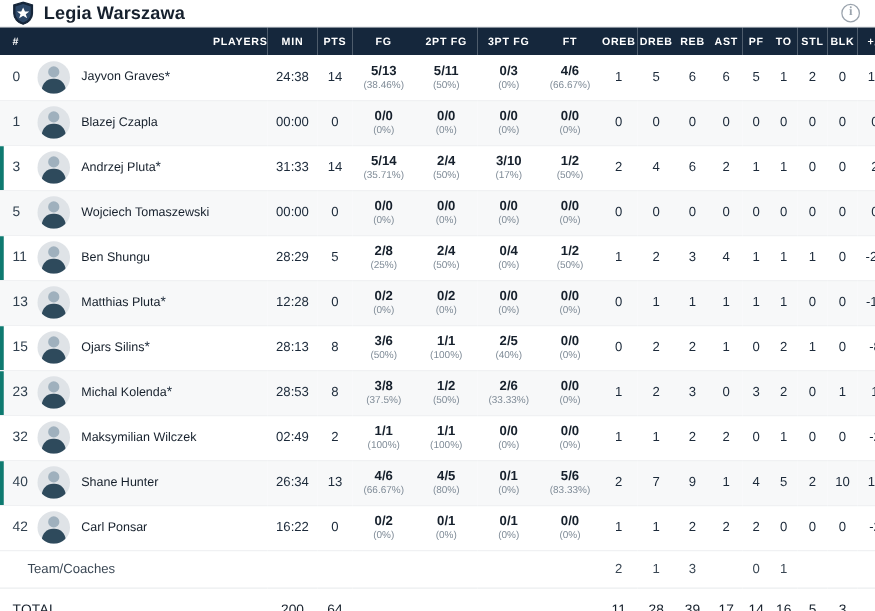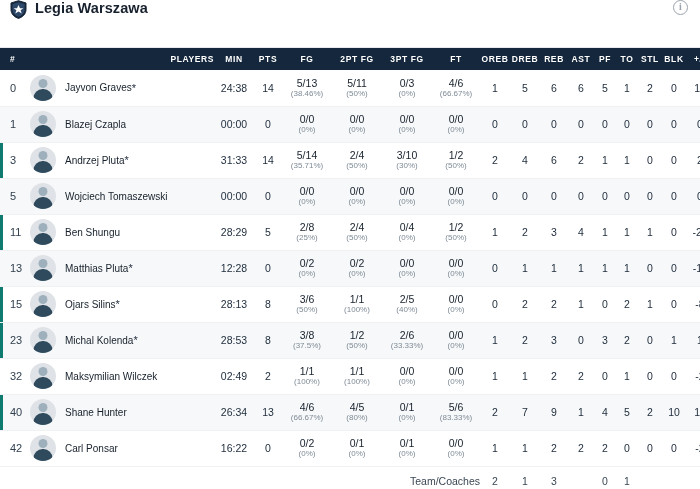--- a/index.html
+++ b/index.html
@@ -8,23 +8,23 @@
     width: 700px; height: 489px;
     background: #ffffff;
     font-family: "Liberation Sans", sans-serif;
     color: #1c2a3a;
     overflow: hidden;
   }
   #app { width: 700px; height: 489px; position: relative; background:#fff; }
 
   
   .team-header {
-    height: 48px;
+    height: 22px;
     display: flex;
-    align-items: flex-start;
+    align-items: center;
     padding: 0 12px 0 10px;
     border-bottom: 1px solid #e7e9ec;
     background: #ffffff;
   }
   .team-crest {
     width: 17px; height: 19px;
     margin-right: 8px;
     flex: 0 0 auto;
     position: relative;
   }
@@ -131,35 +131,35 @@
     border-radius: 9px 9px 0 0;
     background: #2e4a5c;
   }
   .pname {
     font-size: 10px;
     color: #16202c;
   }
   .star { font-size: 11px; }
 
   .stacked { line-height: 1.15; }
-  .stacked .main { font-size: 10.5px; font-weight: normal; color: #16202c; }
+  .stacked .main { font-size: 10.5px; font-weight: bold; color: #16202c; }
   .stacked .sub { font-size: 8px; color: #7f8b97; font-weight: normal; }
 
   td.mono { font-size: 10.5px; }
 
   
   tr.teamcoaches td {
     height: 30px;
     background: #ffffff;
     font-size: 10.5px;
     color: #3a4754;
     border-bottom: 1px solid #eceef0;
   }
   tr.teamcoaches td.label {
-    text-align: right;
+    text-align: left;
     padding-left: 22px;
   }
 
   
   tr.total td {
     height: 36px;
     background: #ffffff;
     border-bottom: none;
     font-size: 11px;
     color: #16202c;
@@ -349,21 +349,21 @@
           </td>
           <td>
             <div class="stacked">
               <div class="main">2/4</div>
               <div class="sub">(50%)</div>
             </div>
           </td>
           <td>
             <div class="stacked">
               <div class="main">3/10</div>
-              <div class="sub">(30%)</div>
+              <div class="sub">(17%)</div>
             </div>
           </td>
           <td>
             <div class="stacked">
               <div class="main">1/2</div>
               <div class="sub">(50%)</div>
             </div>
           </td>
           <td class="mono">2</td>
           <td class="mono">4</td>

